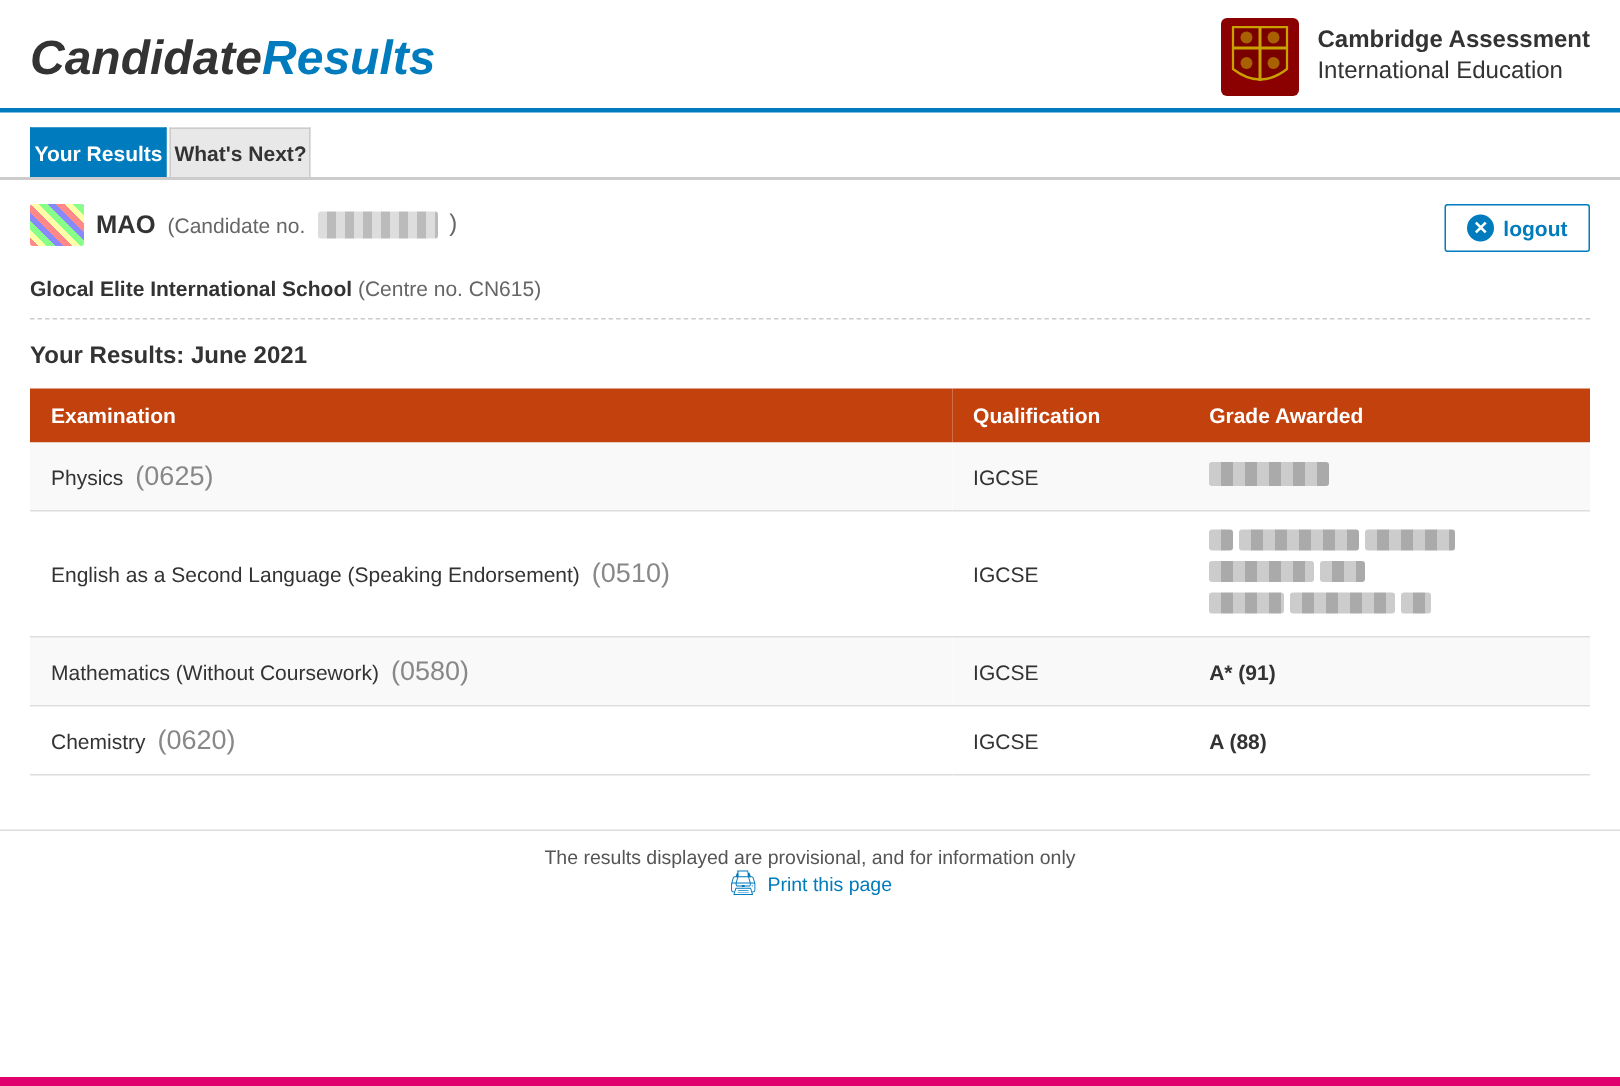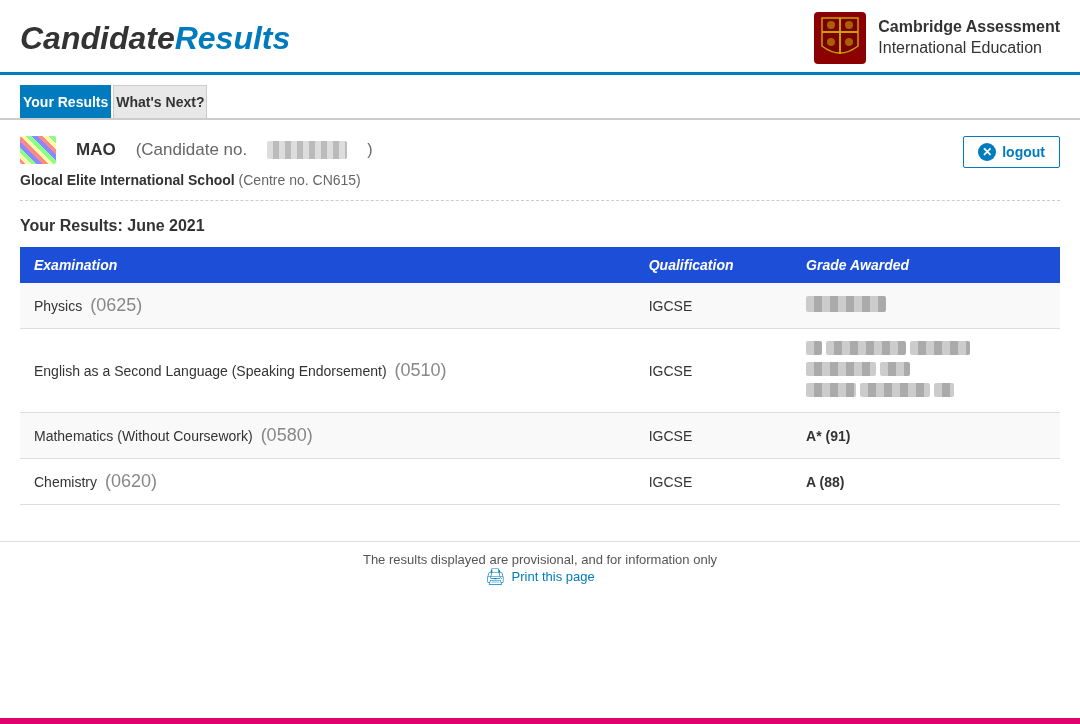--- a/index.html
+++ b/index.html
@@ -73,44 +73,44 @@
       justify-content: space-between;
       align-items: flex-start;
       margin-bottom: 12px;
       padding-bottom: 12px;
       border-bottom: 1px dashed #ccc;
     }
     .candidate-info {}
     .candidate-name-row {
       display: flex;
       align-items: center;
-      gap: 20px;
+      gap: 8px;
       font-size: 16px;
-      margin-bottom: 8px;
+      margin-bottom: 20px;
     }
     .candidate-avatar {
       width: 36px;
       height: 28px;
       background: repeating-linear-gradient(
         45deg,
         #f88 0px, #f88 4px,
         #ffa 4px, #ffa 8px,
         #8f8 8px, #8f8 12px,
         #88f 12px, #88f 16px
       );
       border-radius: 2px;
       flex-shrink: 0;
     }
     .candidate-name {
       font-weight: bold;
       font-size: 17px;
     }
     .candidate-no-label {
       color: #666;
-      font-size: 17px;
+      font-size: 14px;
     }
     .candidate-no-blurred {
       display: inline-block;
       width: 80px;
       height: 18px;
       background: repeating-linear-gradient(
         90deg,
         #ddd 0px, #ddd 6px,
         #bbb 6px, #bbb 12px
       );
@@ -156,23 +156,22 @@
       margin: 16px 0 12px 0;
     }
 
     
     .results-table {
       width: 100%;
       border-collapse: collapse;
       margin-bottom: 16px;
     }
     .results-table thead tr {
-      background: #1d4ed8;
+      background: #c2410c;
       color: #fff;
-      font-style: italic;
     }
     .results-table thead th {
       padding: 10px 14px;
       text-align: left;
       font-size: 14px;
       font-weight: bold;
     }
     .results-table tbody tr {
       border-bottom: 1px solid #ddd;
     }

